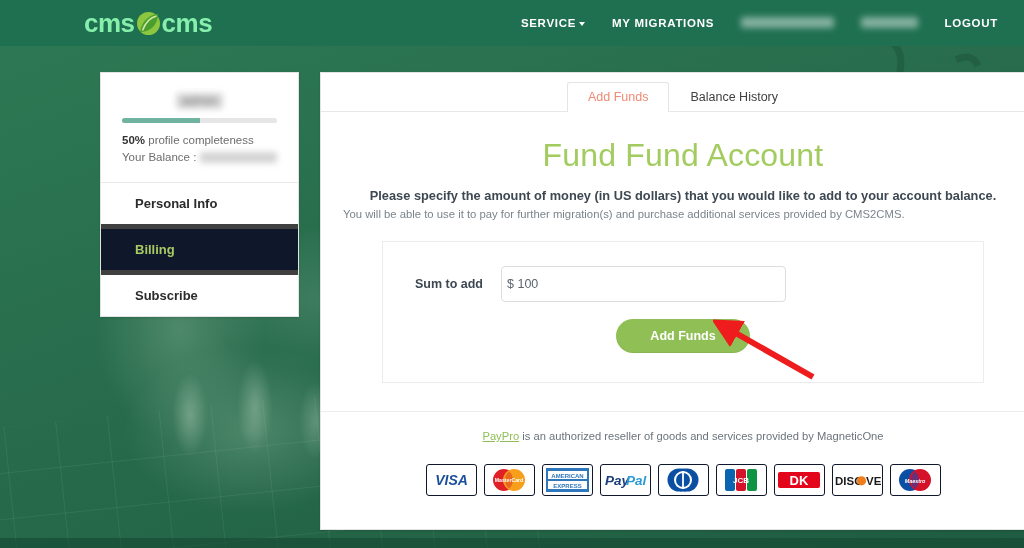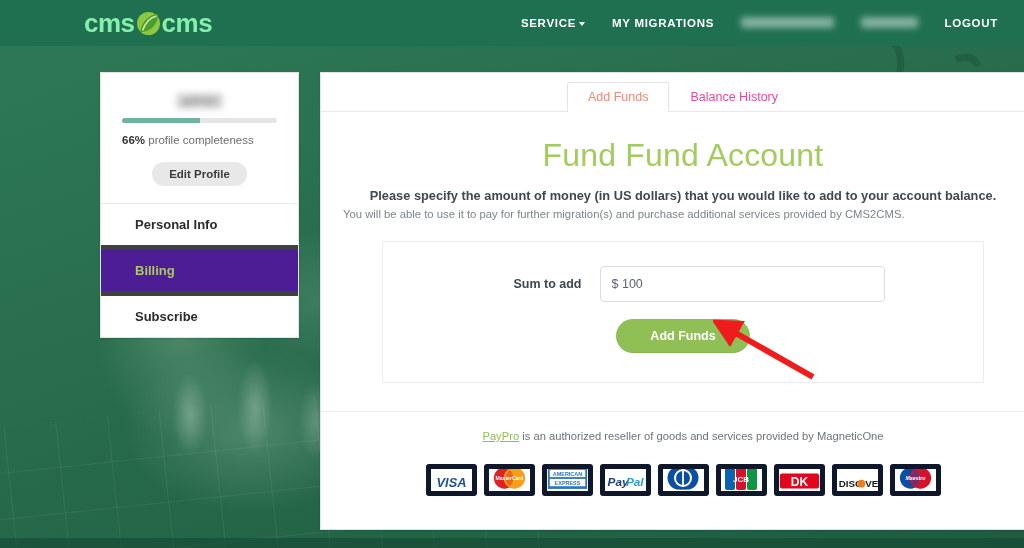--- a/index.html
+++ b/index.html
@@ -211,21 +211,21 @@
   .side-nav li {
     padding: 13px 34px;
     font-size: 13px;
     font-weight: bold;
     color: #2b2b2b;
     border-bottom: 5px solid #404040;
     cursor: pointer;
   }
   .side-nav li:last-child { border-bottom: none; }
   .side-nav li.active {
-    background: #4c1d95;
+    background: #0f172a;
     color: #a8c964;
   }
 
   
   .main {
     width: 726px;
     margin-left: 21px;
     background: #ffffff;
     border: 1px solid #e3e3e3;
     box-shadow: 0 1px 2px rgba(0,0,0,.12);
@@ -235,21 +235,21 @@
     display: flex;
     justify-content: center;
     align-items: flex-end;
     height: 39px;
     border-bottom: 1px solid #e7e7e7;
     padding-top: 9px;
   }
   .tab {
     font-size: 12.5px;
     padding: 7px 20px 8px;
-    color: #ec4899;
+    color: #404040;
     cursor: pointer;
     border: 1px solid transparent;
     border-bottom: none;
     position: relative;
     top: 1px;
     background: transparent;
     font-family: inherit;
   }
   .tab.active {
     color: #f08a74;
@@ -282,36 +282,35 @@
   }
 
   .form-box {
     margin: 21px 61px 0;
     border: 1px solid #ececec;
     padding: 24px 0 29px;
   }
   .form-row {
     display: flex;
     align-items: center;
-    justify-content: center;
     gap: 18px;
   }
   .form-label {
     font-size: 12.5px;
     font-weight: bold;
     color: #3d4852;
     text-align: right;
     width: 100px;
   }
   .sum-input {
     width: 285px;
     height: 36px;
     border: 1px solid #dddddd;
     border-radius: 4px;
-    padding: 0 11px;
+    padding: 0 5px;
     font-size: 12.5px;
     color: #5b6470;
     font-family: inherit;
     background: #fff;
   }
   .btn-wrap {
     display: flex;
     justify-content: center;
     margin-top: 17px;
     position: relative;
@@ -353,25 +352,25 @@
   .cards {
     display: flex;
     justify-content: center;
     align-items: center;
     gap: 7px;
     padding: 22px 0 33px;
   }
   .card-logo {
     width: 51px;
     height: 32px;
-    border: 5px solid #0f172a;
+    border: 1px solid #0f172a;
     border-radius: 3px;
     background: #ffffff;
     display: flex;
-    align-items: flex-end;
+    align-items: center;
     justify-content: center;
     overflow: hidden;
   }
   .card-logo svg { display: block; }
 
   
   .bottom-strip {
     position: absolute;
     left: 0; bottom: 0;
     width: 1024px; height: 10px;
@@ -428,26 +427,29 @@
     <aside class="sidebar">
 
       <div class="profile">
         <div class="username">admin</div>
 
         <div class="progress">
           <i style="width: 50%;"></i>
         </div>
 
         <div class="pc-line">
-          <b>66%</b>
+          <b>50%</b>
           <span>profile completeness</span>
         </div>
 
-
-        <button class="edit-profile">Edit Profile</button>
+        <div class="bal-line">
+          <span>Your Balance :</span>
+          <span class="bal-val">████████</span>
+        </div>
+
       </div>
 
       <ul class="side-nav">
         <li>Personal Info</li>
         <li class="active">Billing</li>
         <li>Subscribe</li>
       </ul>
     </aside>
 
     <section class="main">

